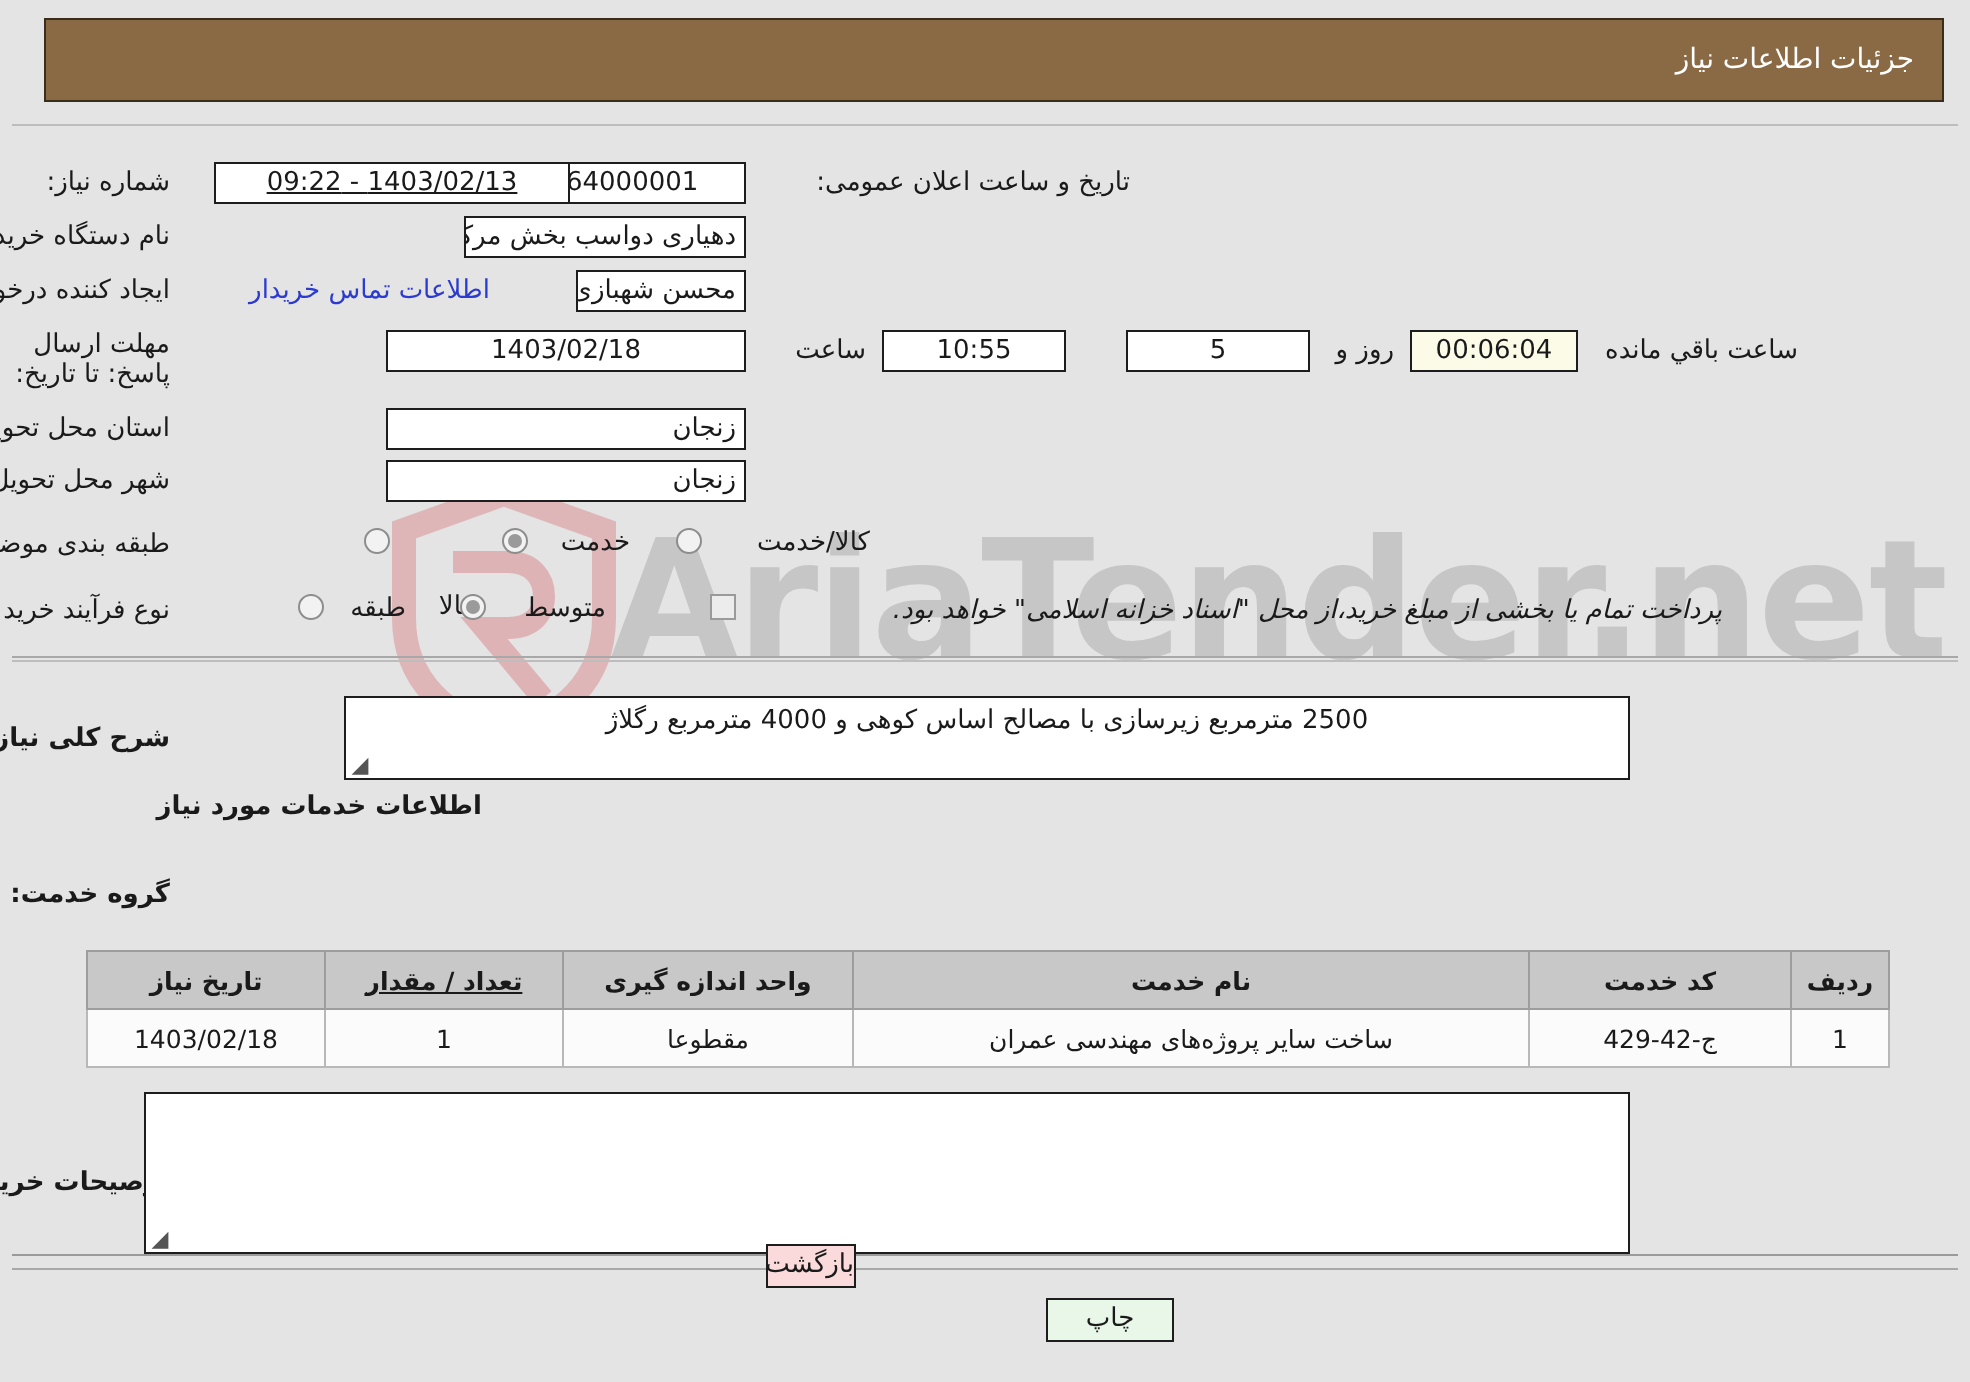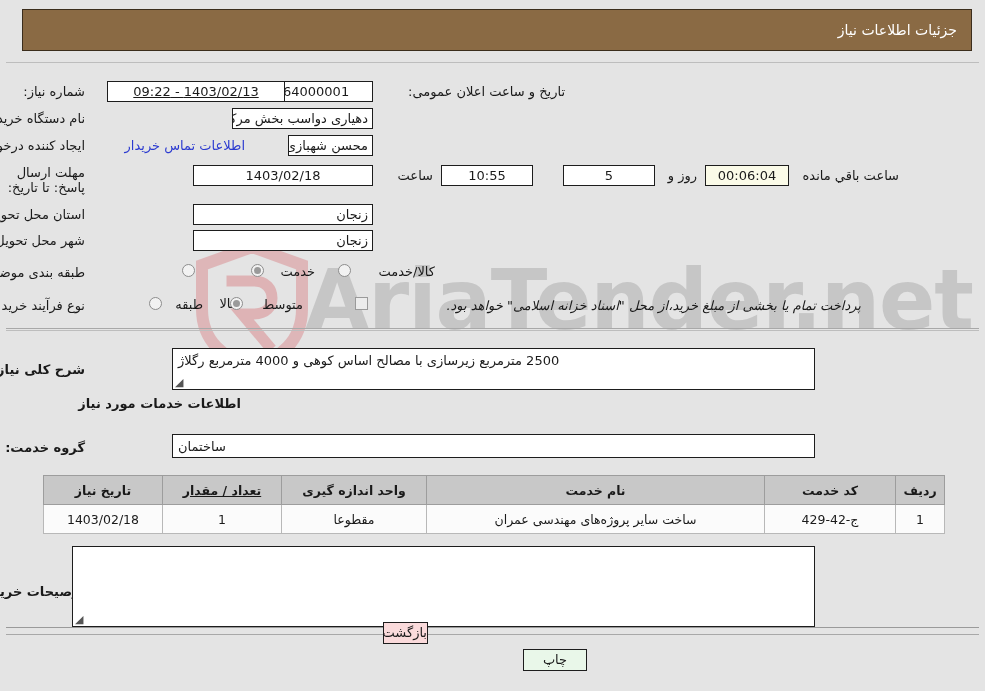--- a/index.html
+++ b/index.html
@@ -172,21 +172,21 @@
 
   
   .ta {
     position: absolute;
     background: #ffffff;
     border: 1px solid #1d1d1d;
     box-sizing: border-box;
     font-size: 13px;
     color: #1a1a1a;
     padding: 3px 5px;
-    text-align: left;
+    text-align: center;
     line-height: 18px;
     overflow: hidden;
     z-index: 4;
   }
   .ta .grip {
     position: absolute;
     left: 2px;
     bottom: 1px;
     width: 10px;
     height: 10px;
@@ -318,23 +318,20 @@
 
   <div class="lbl lbl-b" style="right:900px; top:362px; width:82px;">شرح کلی نیاز:</div>
   <div class="ta" style="right:170px; top:348px; left:172px; height:42px;">
     <span>2500 مترمربع زیرسازی با مصالح اساس کوهی و 4000 مترمربع رگلاژ</span>
     <span class="grip">◢</span>
   </div>
 
   <div class="lbl lbl-b" style="right:744px; top:396px; width:170px;">اطلاعات خدمات مورد نیاز</div>
 
   <div class="lbl lbl-b" style="right:900px; top:440px; width:80px;">گروه خدمت:</div>
-  <div class="ta" style="right:170px; top:434px; left:172px; height:24px; line-height:18px;">
-    <span>ساختمان</span>
-  </div>
 
   <table class="tbl">
     <thead>
       <tr>
         <th style="width:40px;">ردیف</th>
         <th style="width:122px;">کد خدمت</th>
         <th>نام خدمت</th>
         <th style="width:136px;">واحد اندازه گیری</th>
         <th style="width:110px;text-decoration:underline;">تعداد / مقدار</th>
         <th style="width:110px;">تاریخ نیاز</th>

